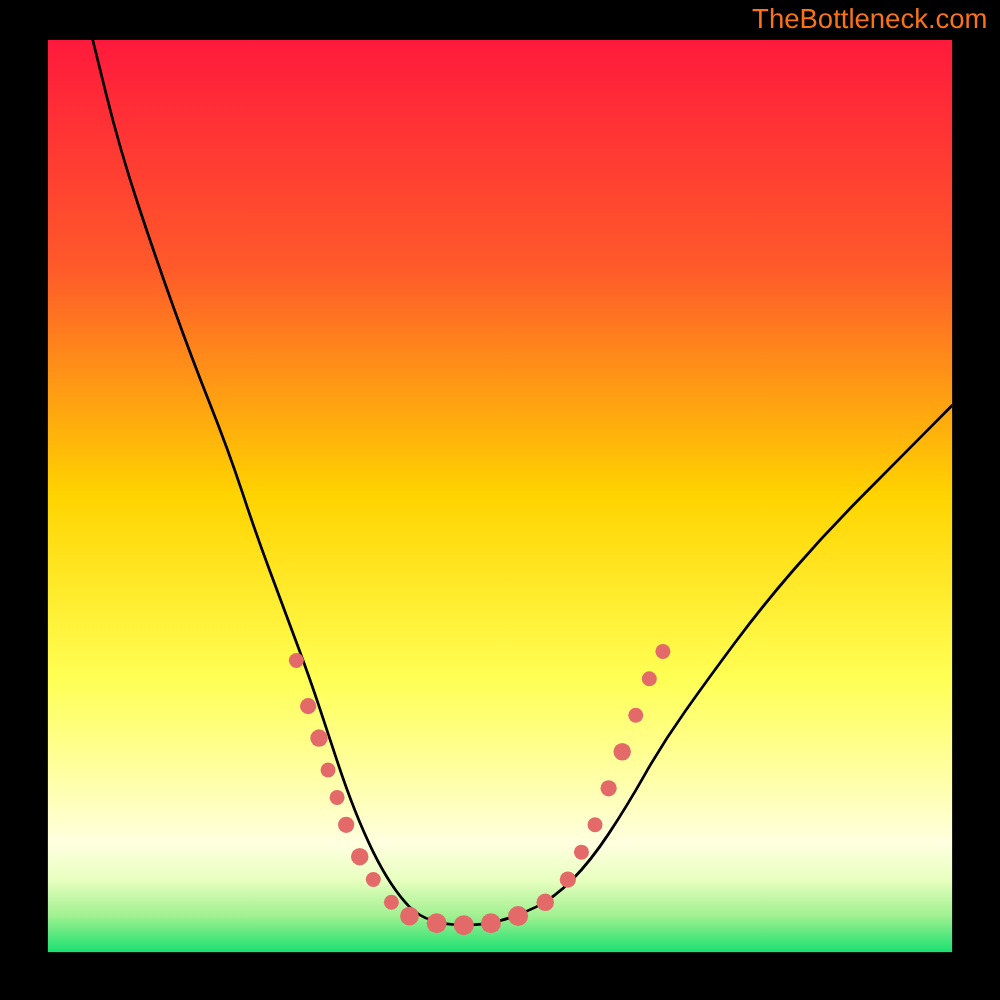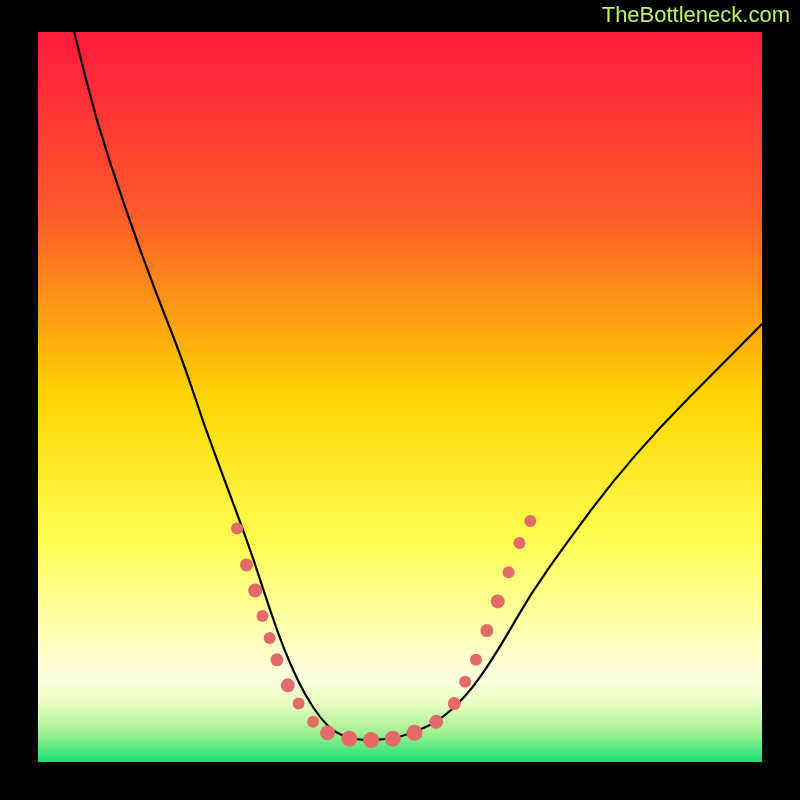--- a/index.html
+++ b/index.html
@@ -15,21 +15,21 @@
     width: 800px;
     height: 800px;
     background: #000;
   }
   .watermark {
     position: absolute;
     top: 2px;
     right: 10px;
     font-size: 22px;
     font-weight: 400;
-    color: #bef264;
+    color: #f97316;
     z-index: 10;
     letter-spacing: 0px;
   }
   .plot-area {
     position: absolute;
     left: 38px;
     top: 32px;
     width: 724px;
     height: 730px;
     overflow: hidden;

